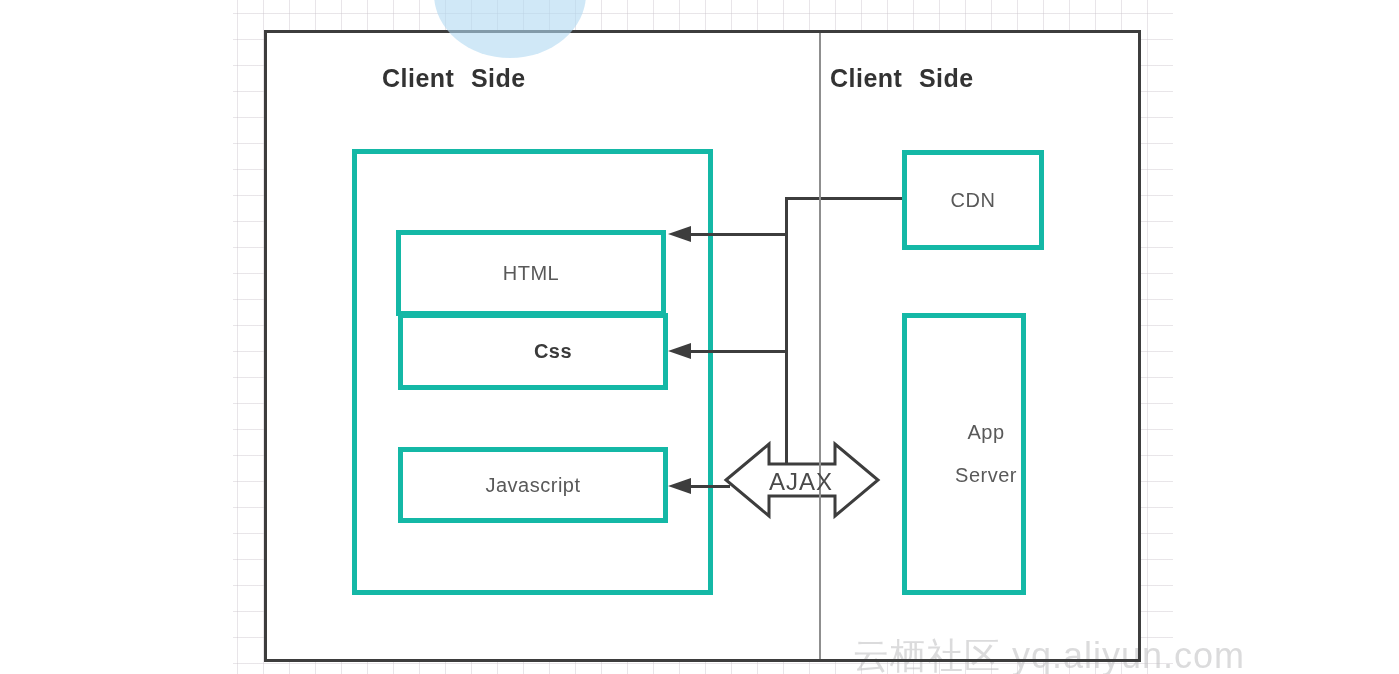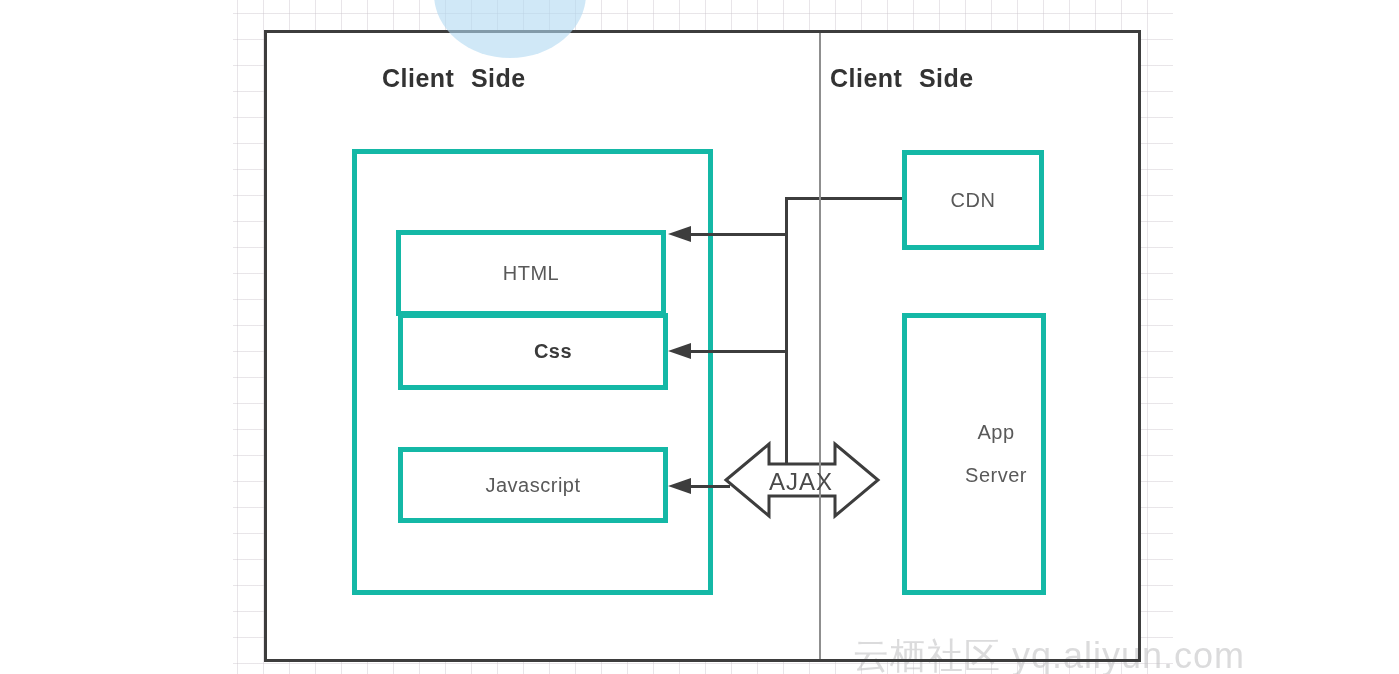--- a/index.html
+++ b/index.html
@@ -43,21 +43,21 @@
   .dbox {
     position: absolute; border: 5px solid #14b8a6; background: #ffffff; z-index: 3;
     display: flex; align-items: center; justify-content: center;
     color: #595959; font-size: 20px; letter-spacing: 0.5px;
   }
   .client-container { left: 352px; top: 149px; width: 361px; height: 446px; background: transparent; }
   .html-box { left: 396px; top: 198px; width: 270px; height: 86px; margin-top: 32px; }
   .css-box  { left: 398px; top: 313px; width: 270px; height: 77px; font-weight: bold; color: #3a3a3a; padding-left: 40px; }
   .js-box   { left: 398px; top: 447px; width: 270px; height: 76px; }
   .cdn-box  { left: 902px; top: 150px; width: 142px; height: 100px; }
-  .app-box  { left: 902px; top: 313px; width: 144px; height: 282px; text-align: center; line-height: 43px; padding-left: 44px; }
+  .app-box  { left: 902px; top: 313px; width: 124px; height: 282px; text-align: center; line-height: 43px; padding-left: 44px; }
 
   .line { position: absolute; background: #3d3d3d; z-index: 4; }
   .cdn-h-line   { left: 785px; top: 197px; width: 117px; height: 3px; }
   .cdn-v-line   { left: 785px; top: 197px; width: 3px;  height: 268px; }
   .html-a-line  { left: 688px; top: 233px; width: 98px; height: 3px; }
   .css-a-line   { left: 688px; top: 350px; width: 98px; height: 3px; }
   .js-a-line    { left: 688px; top: 485px; width: 42px; height: 3px; }
 
   .arrowhead-left {
     position: absolute; width: 0; height: 0; z-index: 4;

